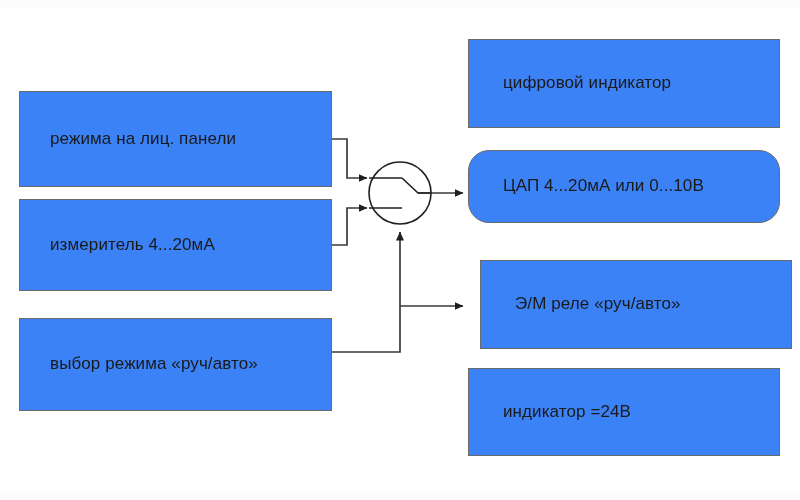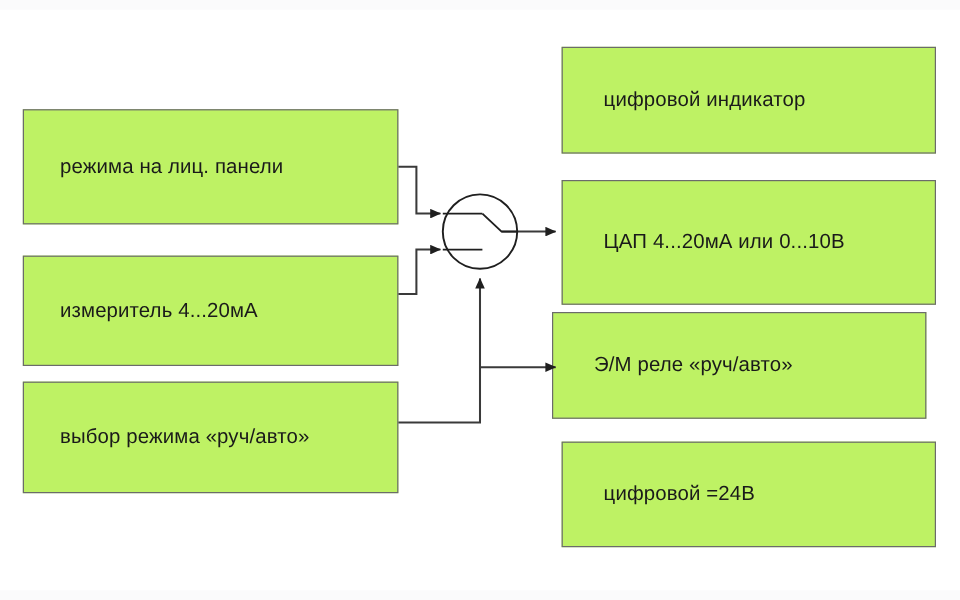--- a/index.html
+++ b/index.html
@@ -23,21 +23,21 @@
     height: 8px;
     background: #fbfbfc;
   }
   .edge-top { top: 0; }
   .edge-bottom { bottom: 0; }
 
   .node {
     position: absolute;
     box-sizing: border-box;
     border: 1.6px solid #6b6b6b;
-    background: #bef264;
+    background: #3b82f6;
     display: flex;
     align-items: center;
     justify-content: flex-start;
   }
   .node .node-label {
     display: block;
     width: 100%;
     padding-left: 30px;
     box-sizing: border-box;
     font-size: 17px;
@@ -65,42 +65,42 @@
 
 <div id="canvas">
 
   <div class="edge-band edge-top"></div>
   <div class="edge-band edge-bottom"></div>
 
   <div class="node left" style="left:19px; top:91px; width:313px; height:96px;">
     <span class="node-label">режима на лиц. панели</span>
   </div>
 
-  <div class="node left" style="left:19px; top:199px; width:313px; height:92px;margin-top:14px;">
+  <div class="node left" style="left:19px; top:199px; width:313px; height:92px;">
     <span class="node-label">измеритель 4...20мА</span>
   </div>
 
   <div class="node left" style="left:19px; top:318px; width:313px; height:93px;">
     <span class="node-label">выбор режима «руч/авто»</span>
   </div>
 
   <div class="node right" style="left:468px; top:39px; width:312px; height:89px;">
     <span class="node-label">цифровой индикатор</span>
   </div>
 
-  <div class="node right" style="left:468px; top:150px; width:312px; height:104px;">
+  <div class="node right" style="left:468px; top:150px; width:312px; height:73px;border-radius:21px;">
     <span class="node-label">ЦАП 4...20мА или 0...10В</span>
   </div>
 
-  <div class="node right" style="left:460px; top:260px; width:312px; height:89px;">
+  <div class="node right" style="left:480px; top:260px; width:312px; height:89px;">
     <span class="node-label">Э/М реле «руч/авто»</span>
   </div>
 
   <div class="node right" style="left:468px; top:368px; width:312px; height:88px;">
-    <span class="node-label">цифровой =24В</span>
+    <span class="node-label">индикатор =24В</span>
   </div>
 
   <svg id="wires" viewBox="0 0 800 500">
     <defs>
       <marker id="arrowhead" markerWidth="9" markerHeight="8" refX="8.5" refY="4" orient="auto" markerUnits="userSpaceOnUse">
         <path d="M0,0 L9,4 L0,8 z" fill="#1f1f1f"></path>
       </marker>
     </defs>
 
     <path d="M332,139 L347,139 L347,178 L367,178" fill="none" stroke="#3a3a3a" stroke-width="1.7" marker-end="url(#arrowhead)"></path>

